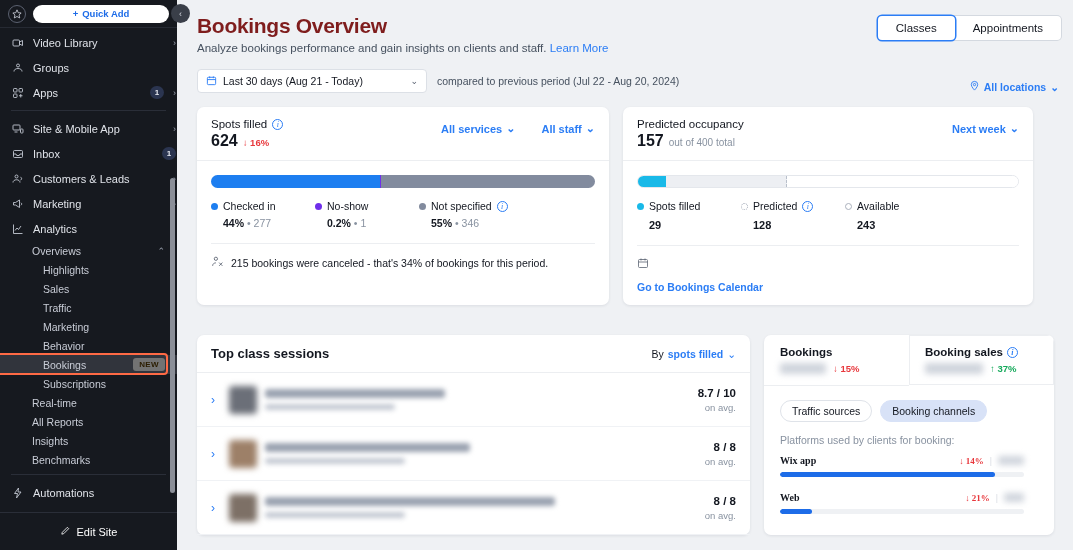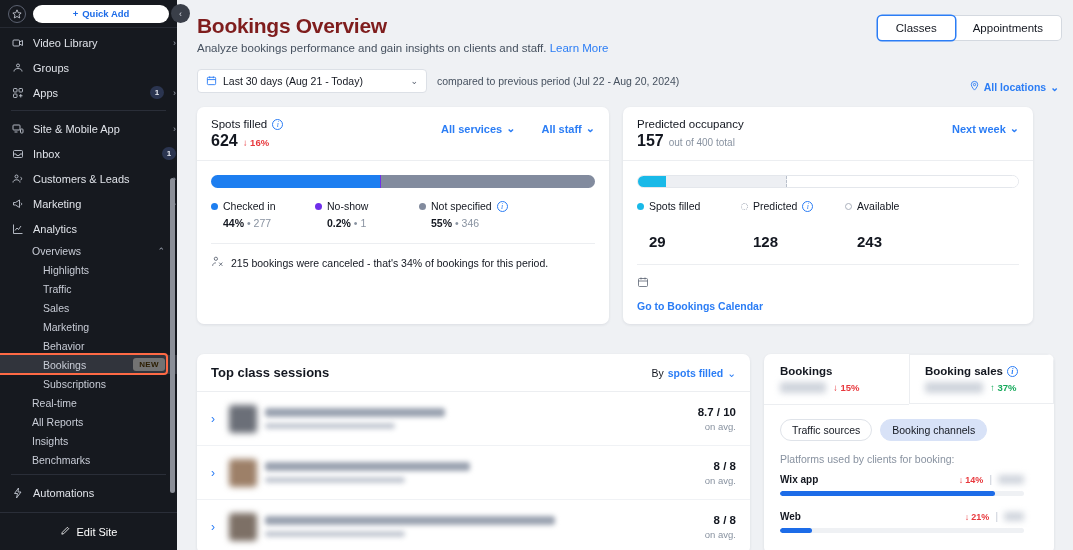--- a/index.html
+++ b/index.html
@@ -156,21 +156,21 @@
     font-size: 10.5px; color: #131720; display: flex; align-items: center; gap: 7px;
   }
   .card-link { margin-top: 10px; font-size: 10.5px; color: #2b7df5; font-weight: bold; }
 
   .occ-bar {
     height: 13px; border-radius: 7px; border: 1px solid #e4e7ec; display: flex;
     overflow: hidden; background: #fff;
   }
   .occ-seg-filled { background: #19b9e8; }
   .occ-seg-pred { background: #edeff3; border-right: 1px dashed #b9c0cb; }
-  .occ-legend-vals { font-size: 15px; margin-top: 21px; padding-left: 12px; color: #131720; font-weight: bold;}
+  .occ-legend-vals { font-size: 11px; margin-top: 7px; padding-left: 12px; color: #131720; font-weight: bold;}
   .ring { width: 7px; height: 7px; border-radius: 50%; border: 1px solid #aab1bd; flex: 0 0 7px; }
   .ring.dashed { border-style: dotted; }
 
   .lower-row { display: flex; gap: 14px; margin-top: 30px; }
   .card-sessions { width: 553px; }
   .sessions-head {
     padding: 11px 14px; display: flex; align-items: center;
     border-bottom: 1px solid #eceef1;
   }
   .sessions-title { font-size: 13px; font-weight: bold; color: #131720; }
@@ -192,21 +192,21 @@
   .rt-tabs { display: flex; border-bottom: 1px solid #eceef1; }
   .rt-tab { flex: 1; padding: 11px 0 11px 16px; }
   .rt-tab.active { box-shadow: inset 0 0 0 1px #eceef1; border-bottom: 1px solid #fff; margin-bottom:-1px; background:#fff;}
   .rt-label { font-size: 11.5px; font-weight: bold; color: #131720; display: flex; align-items: center; gap: 4px;}
   .rt-valrow { display: flex; align-items: center; gap: 7px; margin-top: 5px; }
   .blur-val { height: 11px; width: 46px; background: #cfd4dc; border-radius: 2px; filter: blur(3px); }
   .pill-row { display: flex; gap: 8px; padding: 14px 16px 0 16px; }
   .pill { font-size: 10.5px; padding: 4px 11px; border-radius: 12px; border: 1px solid #dfe3e9; color: #131720; }
   .pill.active { background: #d8e2f7; border-color: #d8e2f7; }
   .plat-label { font-size: 10.5px; color: #8892a0; padding: 12px 16px 0 16px; }
-  .plat-block { padding: 9px 30px 0 16px; }
+  .plat-block { padding: 9px 30px 0 16px; font-family: Liberation Serif, serif; }
   .plat-head { display: flex; align-items: center; font-size: 10px; color: #131720; font-weight: bold; }
   .plat-delta { margin-left: auto; font-size: 9px; font-weight: bold; display:flex; align-items:center; gap:2px;}
   .plat-sep { color: #d8dce3; margin: 0 6px; }
   .plat-track { height: 5px; background: #eff1f4; border-radius: 3px; margin-top: 6px; overflow: hidden; }
   .plat-fill { height: 5px; background: #1d6ce8; border-radius: 3px; }
   .i-icon {
     width: 11px; height: 11px; border-radius: 50%; border: 1px solid #2b7df5;
     color: #2b7df5; font-size: 8px; display: inline-flex; align-items: center;
     justify-content: center; font-style: italic; font-family: "Liberation Serif", serif;
     flex: 0 0 11px;
@@ -326,24 +326,24 @@
 
     <div class="sb-sub">
       <span>Overviews</span>
       <span class="chev">⌃</span>
     </div>
 
     <div class="sb-sub2">
       <span>Highlights</span>
     </div>
     <div class="sb-sub2">
+      <span>Sales</span>
+    </div>
+    <div class="sb-sub2">
       <span>Traffic</span>
-    </div>
-    <div class="sb-sub2">
-      <span>Sales</span>
     </div>
     <div class="sb-sub2">
       <span>Marketing</span>
     </div>
     <div class="sb-sub2">
       <span>Behavior</span>
     </div>
     <div class="sb-sub2 active" style="position:relative;">
       <span>Bookings</span>
       <span class="new-badge" style="margin-left:auto;">NEW</span>

